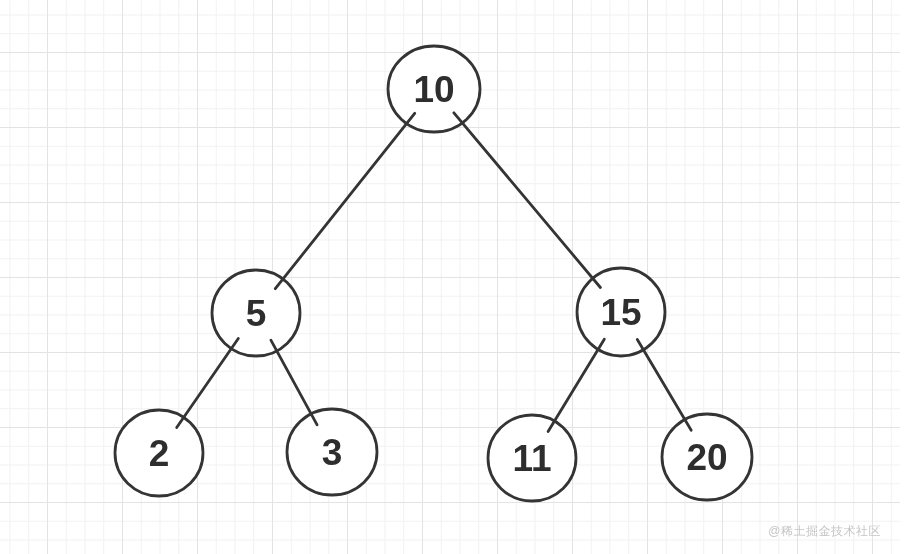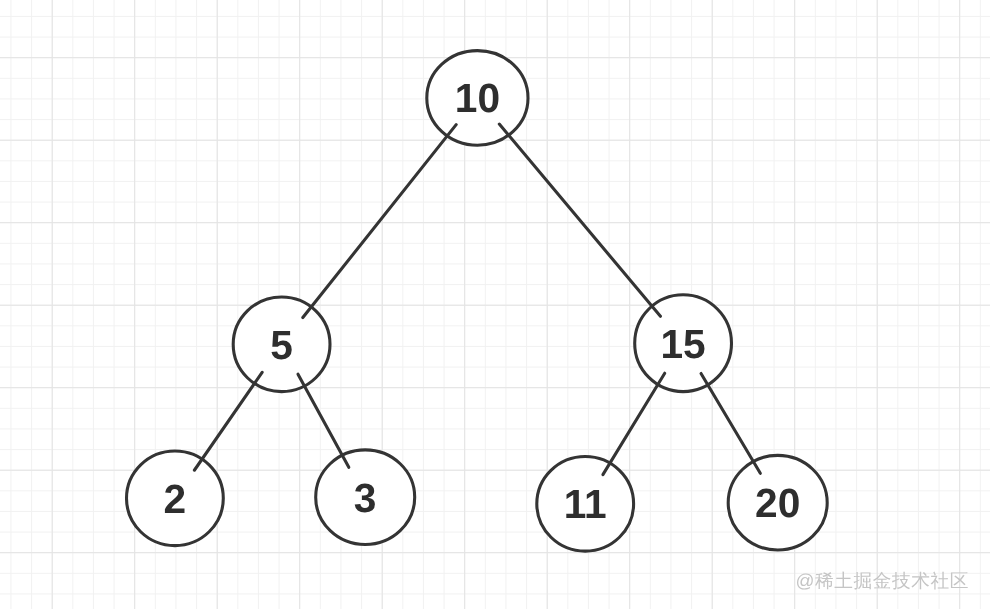--- a/index.html
+++ b/index.html
@@ -46,21 +46,21 @@
     fill: #2e2e2e;
     font-family: "Liberation Sans", sans-serif;
     font-size: 37px;
     font-weight: 700;
     text-anchor: middle;
   }
   .watermark {
     position: absolute;
     right: 19px;
     bottom: 14px;
-    font-size: 17px;
+    font-size: 12px;
     letter-spacing: 0.5px;
     color: #c5c5c5;
     user-select: none;
   }
 </style>
 </head>
 <body>
 
 <div class="canvas">
   <svg class="tree-svg" width="908" height="554" viewBox="0 0 908 554">

